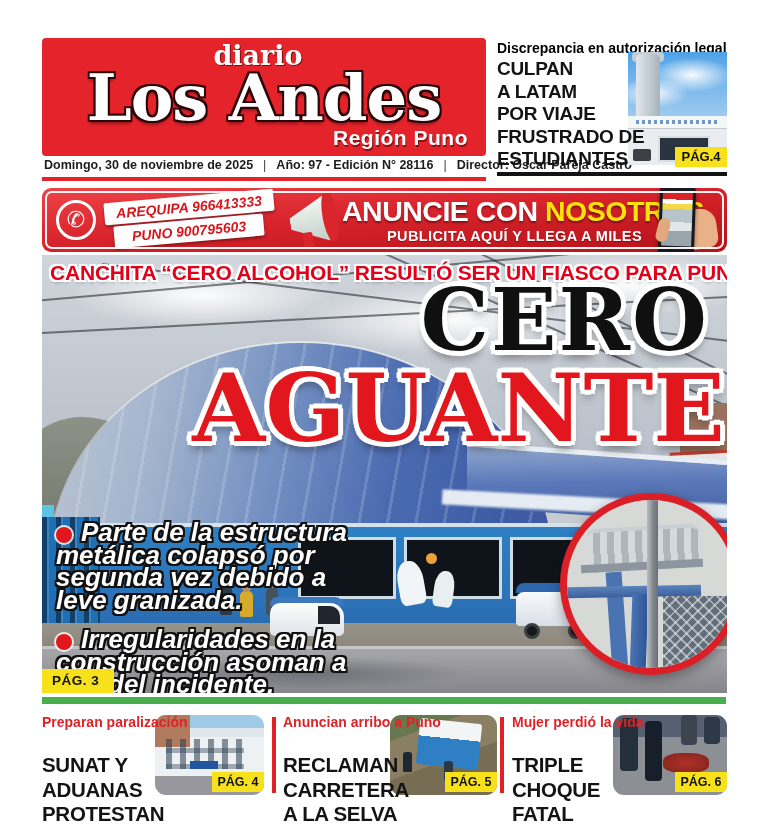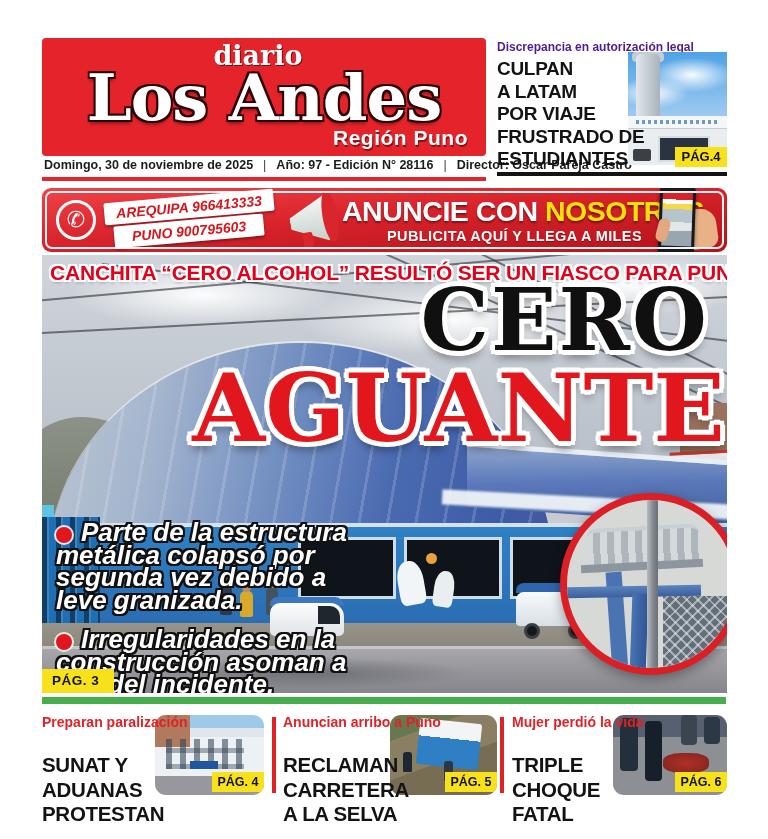--- a/index.html
+++ b/index.html
@@ -17,21 +17,21 @@
         text-shadow:-2px -2px 0 #2b0507,2px -2px 0 #2b0507,-2px 2px 0 #2b0507,2px 2px 0 #2b0507,0 4px 3px rgba(0,0,0,.35);}
   .region{right:18px;top:88px;color:#fff;font-size:21px;font-weight:bold;letter-spacing:.5px;
           text-shadow:1px 2px 0 rgba(60,5,8,.55);}
   .dateline{left:44px;top:158px;width:442px;display:flex;align-items:center;
             font-size:12.5px;font-weight:bold;color:#1c1c1c;white-space:nowrap;}
   .dateline .sep{margin:0 10px;color:#444;font-weight:normal;}
   .red-rule{left:42px;top:177px;width:444px;height:4px;background:#e4232a;}
 
   
   .tr{left:497px;top:36px;width:230px;height:142px;}
-  .tr-kicker{left:0;top:4px;font-size:12px;font-weight:bold;color:#4c1d95;}
+  .tr-kicker{left:0;top:4px;font-size:14px;font-weight:bold;color:#000000;}
   .tr-headline{left:0;top:22px;width:165px;font-weight:bold;font-size:19px;line-height:22.5px;
                color:#131313;letter-spacing:-.3px;z-index:3;}
   .tr-photo{left:131px;top:16px;width:99px;height:113px;overflow:hidden;z-index:1;
             background:linear-gradient(#4fa2e6,#9cc9f0 55%,#d4e6f6);}
   .cloud{border-radius:50%;background:radial-gradient(ellipse,rgba(255,255,255,.95),rgba(255,255,255,0) 72%);}
   .tr-c1{left:24px;top:6px;width:80px;height:34px;}
   .tr-c2{left:-10px;top:26px;width:70px;height:30px;}
   .tower{left:8px;top:2px;width:24px;height:66px;border-radius:5px 5px 2px 2px;
          background:linear-gradient(90deg,#e2e7ec,#a9b2bb);}
   .tower-cap{left:4px;top:0;width:32px;height:10px;border-radius:4px;background:#c4ccd4;}

